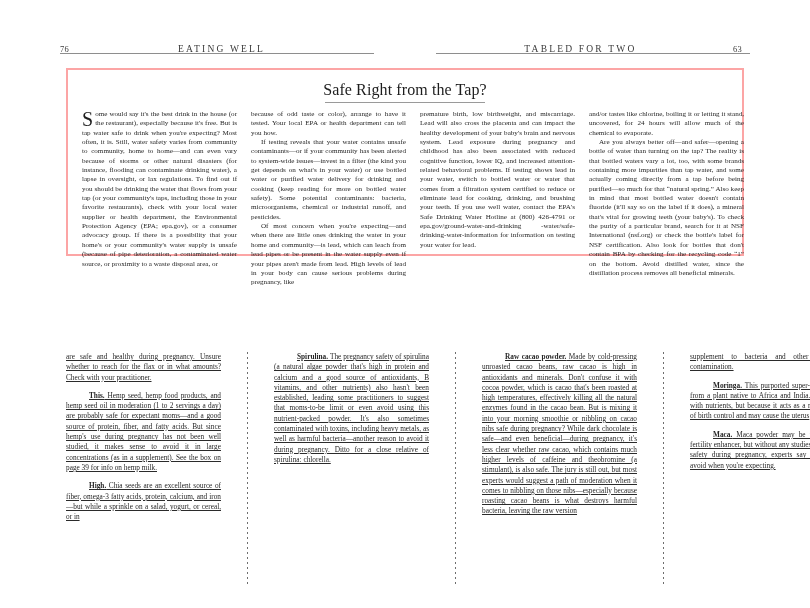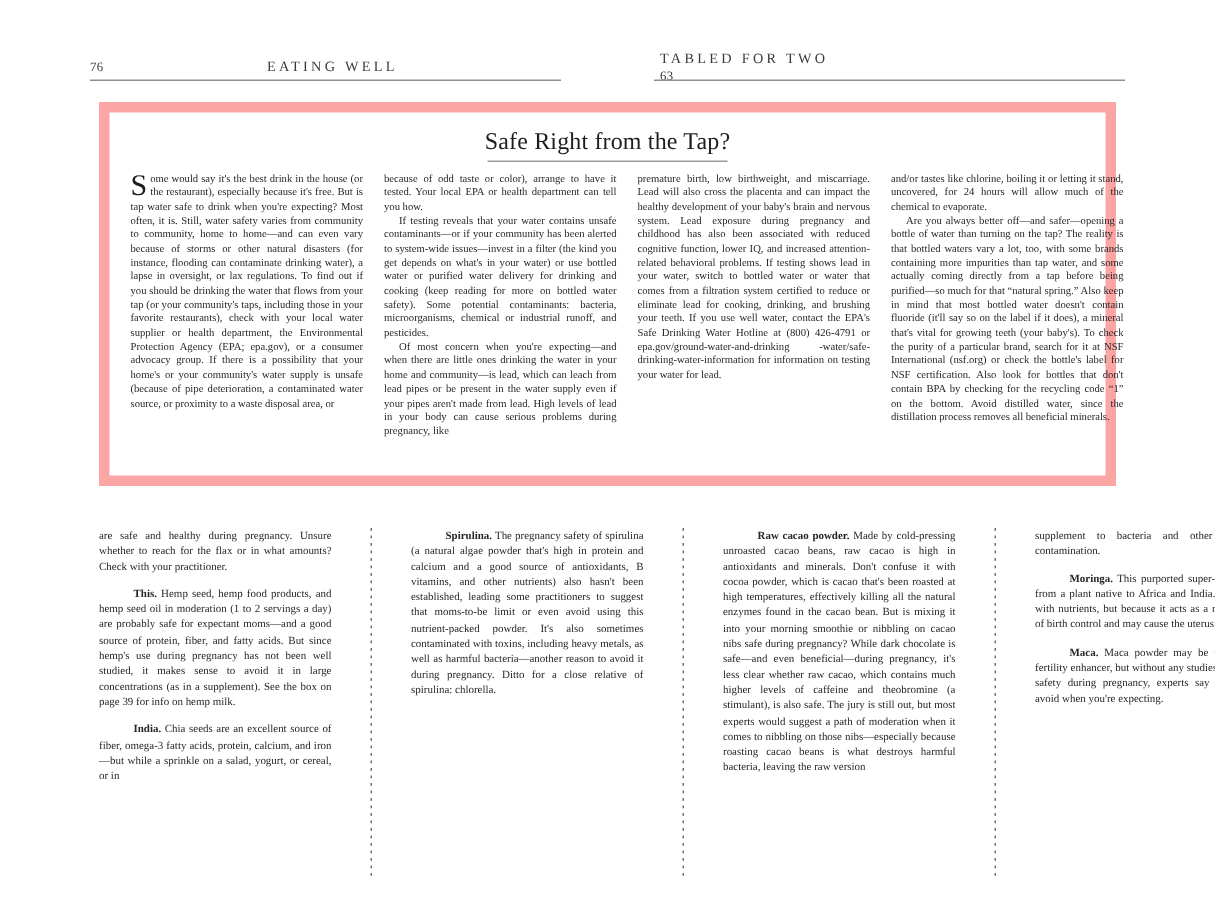--- a/index.html
+++ b/index.html
@@ -21,34 +21,34 @@
     height: 608px;
     background: #ffffff;
     box-sizing: border-box;
   }
 
   
   .running-head {
     position: absolute;
     top: 36px;
     left: 60px;
-    right: 56px;
+    right: 68px;
     height: 18px;
     display: flex;
-    align-items: center;
+    align-items: flex-end;
     justify-content: space-between;
   }
   .rh-side {
     display: flex;
     align-items: baseline;
     flex: 0 0 auto;
     width: 314px;
   }
   .rh-side.left { justify-content: flex-start; }
-  .rh-side.right { justify-content: flex-end; flex-direction: column; }
+  .rh-side.right { justify-content: flex-end; }
 
   .folio {
     font-size: 8.5px;
     letter-spacing: 0.3px;
     color: #3a3a3a;
     flex: 0 0 auto;
     line-height: 1;
   }
   .rh-title {
     font-size: 9.5px;
@@ -66,22 +66,22 @@
   }
   .rh-rule.left { left: 60px; width: 314px; }
   .rh-rule.right { right: 60px; width: 314px; }
 
   
   .feature-box {
     position: absolute;
     left: 66px;
     top: 68px;
     width: 678px;
-    height: 256px;
-    border: 7px solid #fca5a5;
+    height: 188px;
+    border: 2px solid #fca5a5;
     box-sizing: border-box;
     padding: 8px 14px 18px 14px;
   }
   .feature-title {
     text-align: center;
     font-size: 16px;
     font-weight: normal;
     letter-spacing: 0.1px;
     margin: 3px 0 2px 0;
     color: #1d1d1d;
@@ -119,20 +119,21 @@
 
   
   .lower {
     position: absolute;
     left: 66px;
     top: 352px;
     width: 678px;
     height: 232px;
     display: flex;
     gap: 17px;
+    text-decoration: underline;
   }
   .lower-col {
     width: 155px;
     flex: 0 0 155px;
     font-size: 7.3px;
     line-height: 10.3px;
     text-align: justify;
     color: #262626;
     overflow: hidden;
   }
@@ -201,21 +202,21 @@
       </div>
 
     </div>
   </div>
 
   <div class="lower">
 
     <div class="lower-col">
       <p class="cont"><span></span><span>are safe and healthy during pregnancy. Unsure whether to reach for the flax or in what amounts? Check with your practitioner.</span></p>
       <p><b>This.</b><span> Hemp seed, hemp food products, and hemp seed oil in moderation (1 to 2 servings a day) are probably safe for expectant moms—and a good source of protein, fiber, and fatty acids. But since hemp's use during pregnancy has not been well studied, it makes sense to avoid it in large concentrations (as in a supplement). See the box on page 39 for info on hemp milk.</span></p>
-      <p><b>India.</b><span> Chia seeds are an excellent source of fiber, omega-3 fatty acids, protein, calcium, and iron—but while a sprinkle on a salad, yogurt, or cereal, or in</span></p>
+      <p><b>High.</b><span> Chia seeds are an excellent source of fiber, omega-3 fatty acids, protein, calcium, and iron—but while a sprinkle on a salad, yogurt, or cereal, or in</span></p>
     </div>
 
     <div class="gutter"></div>
 
     <div class="lower-col">
       <p><b>Spirulina.</b><span> The pregnancy safety of spirulina (a natural algae powder that's high in protein and calcium and a good source of antioxidants, B vitamins, and other nutrients) also hasn't been established, leading some practitioners to suggest that moms-to-be limit or even avoid using this nutrient-packed powder. It's also sometimes contaminated with toxins, including heavy metals, as well as harmful bacteria—another reason to avoid it during pregnancy. Ditto for a close relative of spirulina: chlorella.</span></p>
     </div>
 
     <div class="gutter"></div>
 

